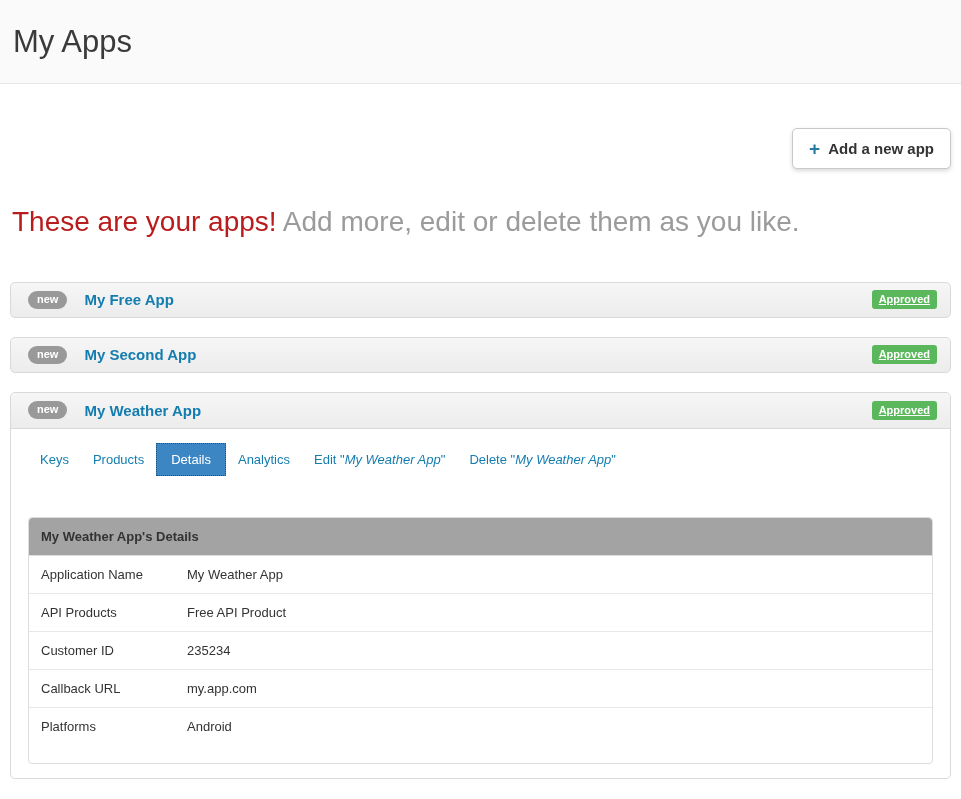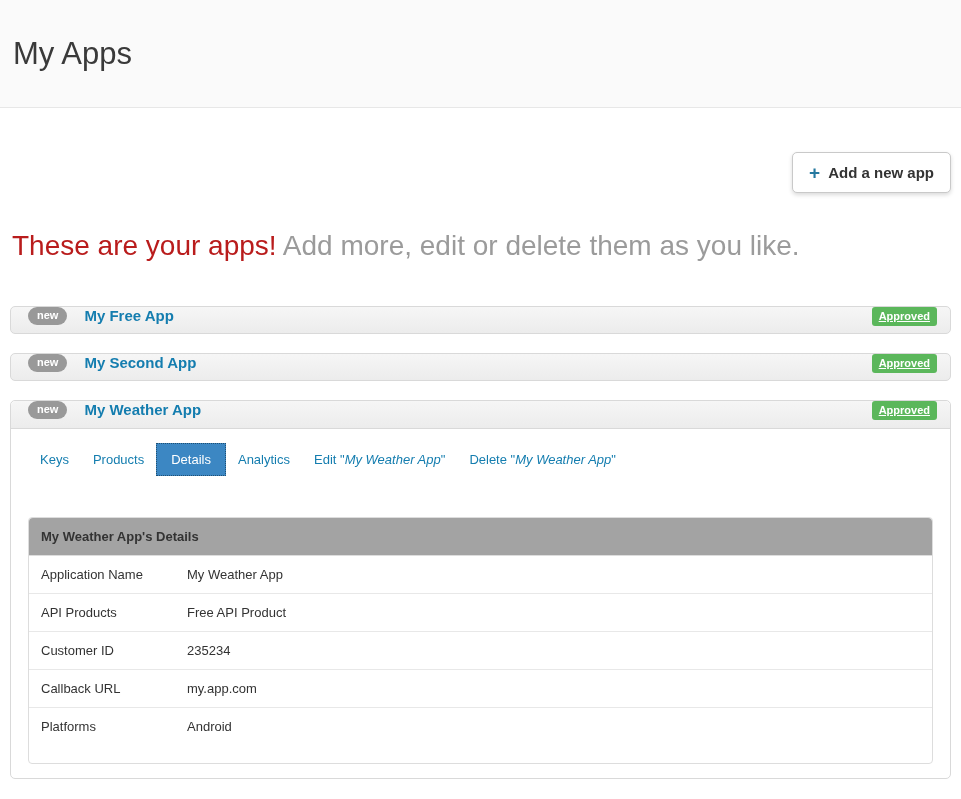--- a/index.html
+++ b/index.html
@@ -10,21 +10,21 @@
     background: #fff;
     color: #333;
     font-family: "Liberation Sans", sans-serif;
     overflow: hidden;
   }
 
   
   .topbar {
     background: #fafafa;
     border-bottom: 1px solid #e7e7e7;
-    height: 108px;
+    height: 84px;
     display: flex;
     align-items: center;
     padding-left: 13px;
   }
   .topbar h1 {
     margin: 0;
     font-size: 31px;
     font-weight: normal;
     color: #3a3a3a;
   }
@@ -64,26 +64,26 @@
     margin: 36px 2px 0;
     font-size: 28px;
     line-height: 1.2;
   }
   .hero-dark { color: #b91c1c; }
   .hero-gray { color: #9b9b9b; }
 
   
   .apps { margin-top: 43px; }
   .app-row {
-    height: 28px;
+    height: 36px;
     border: 1px solid #d9d9d9;
     border-radius: 5px;
     background: linear-gradient(#f6f6f6, #ececec);
     display: flex;
-    align-items: flex-start;
+    align-items: center;
     padding: 0 13px 0 17px;
     margin-bottom: 19px;
     cursor: pointer;
   }
   .new-badge {
     background: #999;
     color: #fff;
     font-size: 11px;
     font-weight: bold;
     border-radius: 10px;

